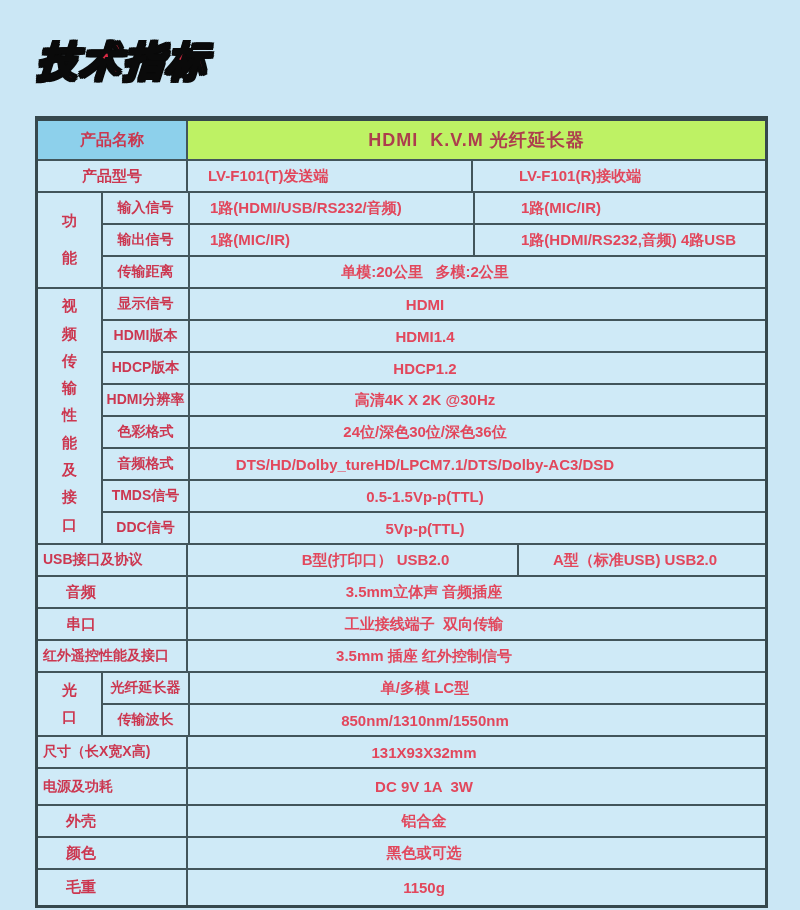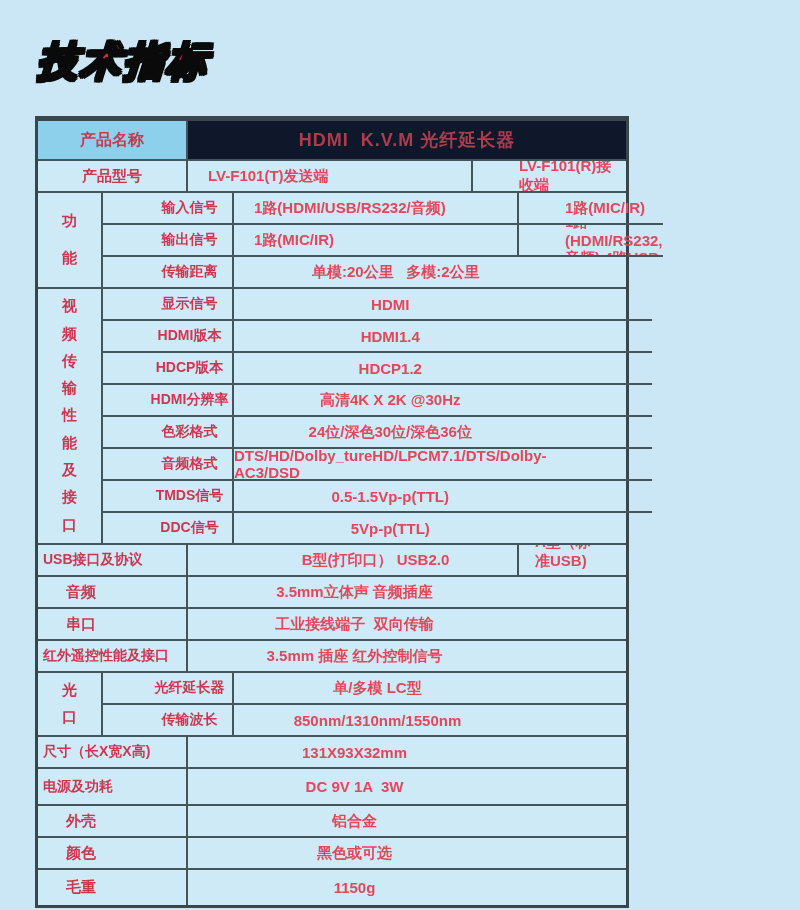--- a/index.html
+++ b/index.html
@@ -27,31 +27,31 @@
       -2px  0   0 #0a0a0a, 2px  0   0 #0a0a0a,
        0   -2px 0 #0a0a0a, 0    2px 0 #0a0a0a;
     display:inline-block;
     transform:skewX(-4deg);
   }
 
   
   .spec-table{
     position:absolute;
     left:35px; top:116px;
-    width:594px;
+    width:733px;
     box-sizing:border-box;
     border:3px solid #36484d;
     border-top-width:5px;
     background:#cfeaf7;
   }
   .row{display:flex;align-items:stretch;height:30px;border-bottom:2px solid #42555b;}
   .rowgroup{display:flex;align-items:stretch;border-bottom:2px solid #42555b;}
   .spec-table > .row:last-child{border-bottom:none;}
   .section-rows{flex:1;display:flex;flex-direction:column;}
-  .section-rows .row{border-bottom:2px solid #42555b;padding-left:44px;}
+  .section-rows .row{border-bottom:2px solid #42555b;}
   .section-rows .row:last-child{border-bottom:none;}
 
   .cell{
     display:flex;align-items:center;
     box-sizing:border-box;
     white-space:pre-wrap;
     font-weight:bold;
     font-size:15px;
     overflow:hidden;
   }
@@ -104,21 +104,21 @@
   
   .row.header-row{height:38px;}
   .header-name{
     background:#8dd0eb;
     justify-content:center;
     color:#c93850;
     font-size:16px;
   }
   .header-value{
     flex:1;
-    background:#0f172a;
+    background:#bef264;
     justify-content:center;
     color:#ad3d4d;
     font-size:18px;
     letter-spacing:1px;
   }
   .row.tall{height:35px;}
 </style>
 </head>
 <body>
 

